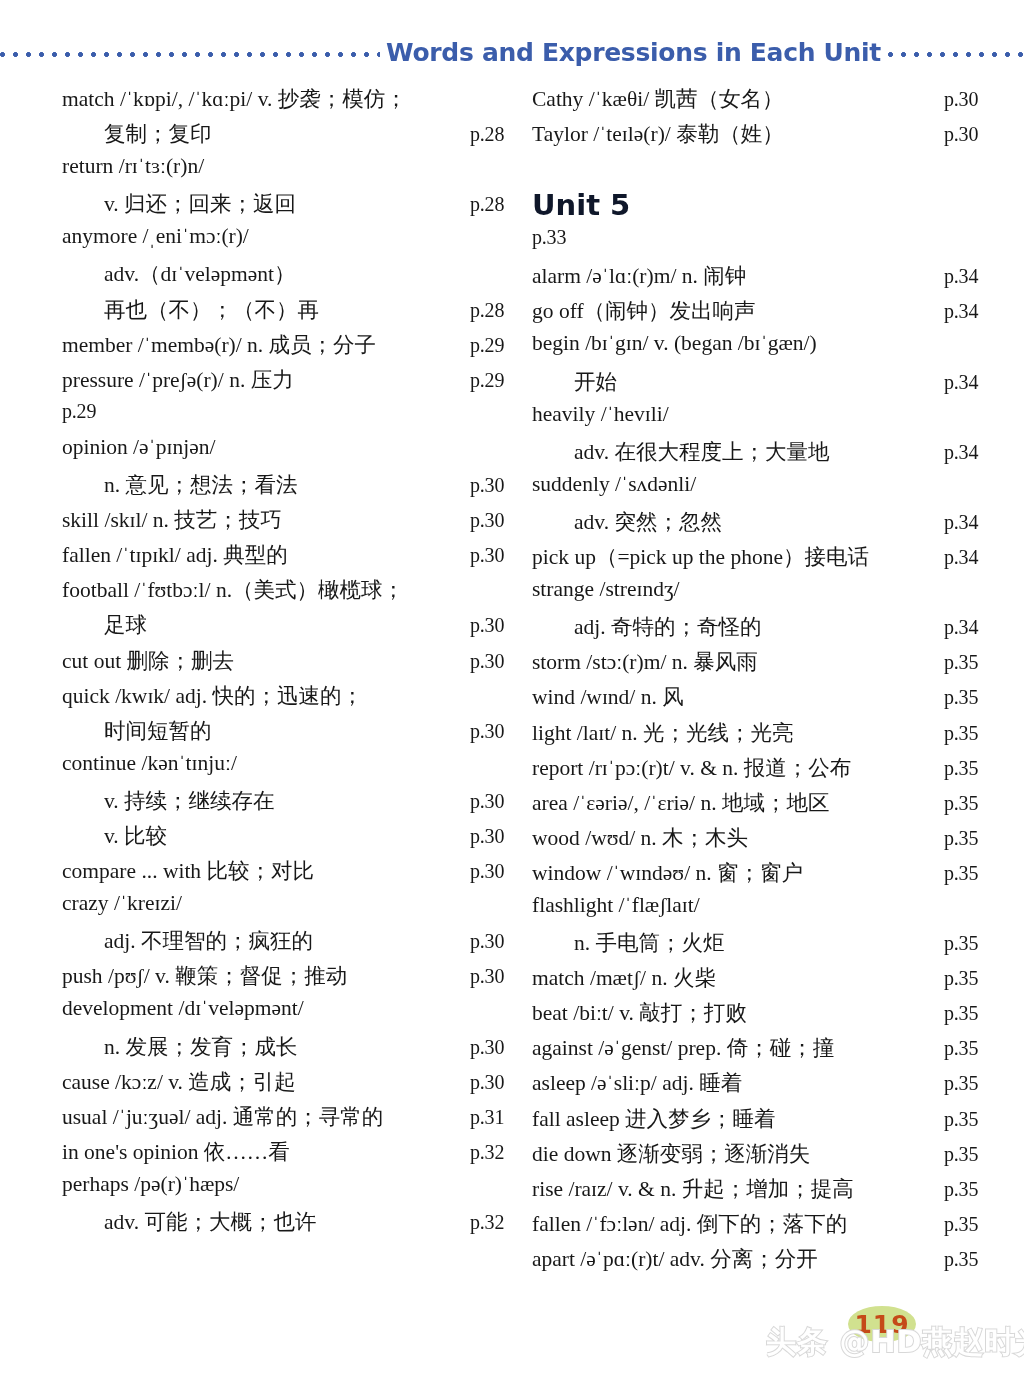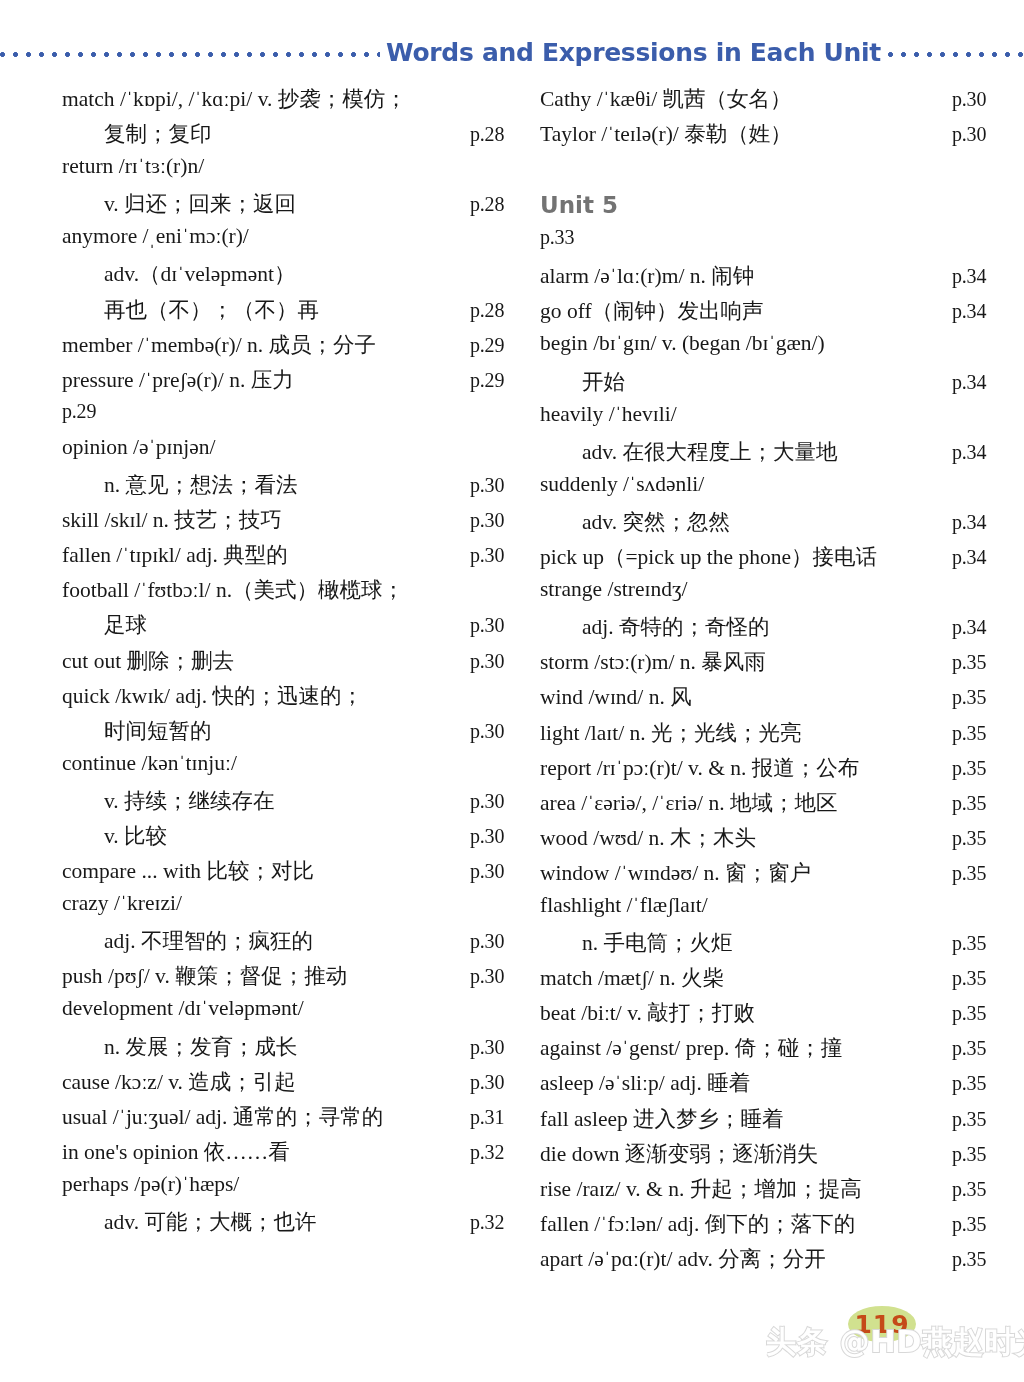--- a/index.html
+++ b/index.html
@@ -69,21 +69,21 @@
     position: absolute;
     top: 84px;
     left: 0;
     width: 1024px;
     display: flex;
   }
   .col {
     position: relative;
   }
   .col-left  { width: 470px; margin-left: 62px; }
-  .col-right { width: 470px; margin-left: 8px; }
+  .col-right { width: 470px; }
 
   
   .entry { margin: 0; }
   .line {
     display: flex;
     align-items: baseline;
     height: 35.1px;
     font-size: 21.5px;
     white-space: nowrap;
   }
@@ -100,22 +100,22 @@
     letter-spacing: -0.2px;
   }
   
   .col-right .line .page { width: 58px; }
 
   
   .unit-gap { height: 30px; }
   .unit-head {
     font-family: "DejaVu Sans", "Liberation Sans", sans-serif;
     font-weight: bold;
-    font-size: 23px;
-    color: #737373;
+    font-size: 29px;
+    color: #0f172a;
     height: 42px;
     line-height: 42px;
   }
 
   
   .page-badge {
     position: absolute;
     left: 848px;
     top: 1306px;
     width: 68px;

